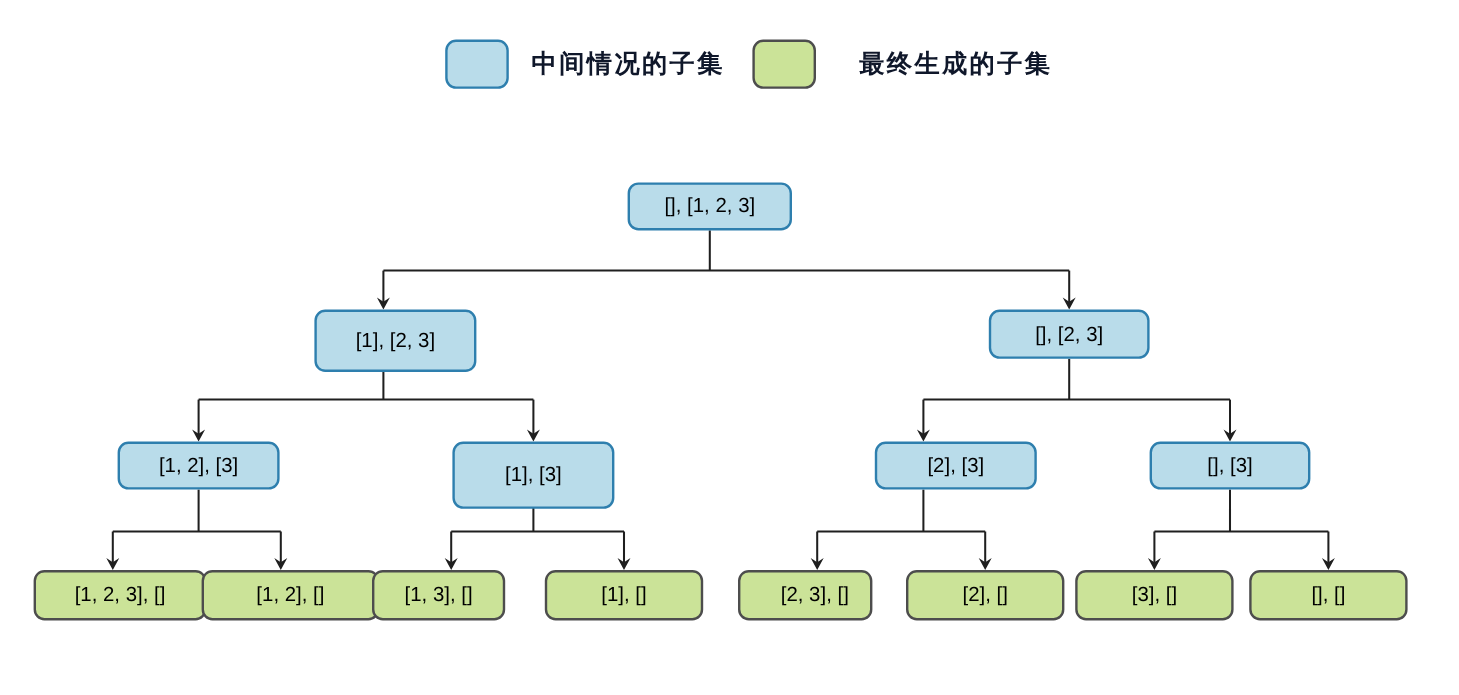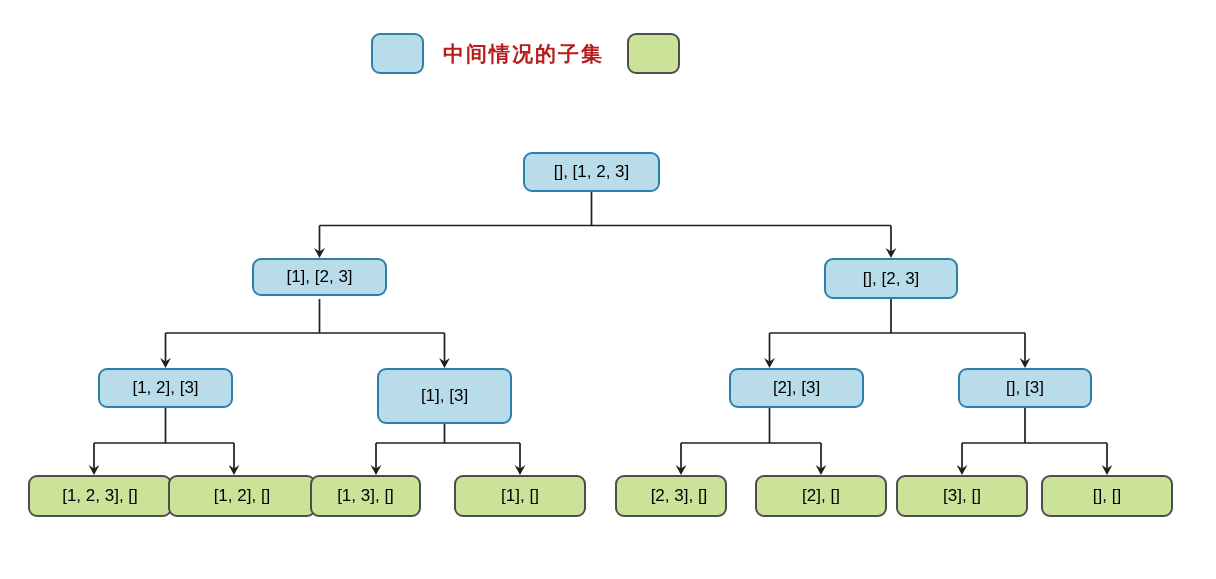--- a/index.html
+++ b/index.html
@@ -16,21 +16,21 @@
     border-radius:9px;
     box-sizing:border-box;
   }
   .swatch.blue{background:#b9dcea;border:2px solid #2e7fae;}
   .swatch.green{background:#cbe398;border:2px solid #4d4d4d;}
   .legend-label{
     position:absolute;
     height:41px;line-height:41px;
     font-size:21px;font-weight:600;
     letter-spacing:2px;
-    color:#b91c1c;
+    color:#0f172a;
     white-space:nowrap;
   }
   .caption{
     position:absolute;
     left:335px;top:114px;
     font-size:21px;font-weight:600;
     letter-spacing:0.5px;
     color:#111111;
     white-space:nowrap;
   }
@@ -48,20 +48,21 @@
 </style>
 </head>
 <body>
 
 <div class="canvas">
 
   <div class="swatch blue" style="left:371px;top:33px;"></div>
   <div class="legend-label" style="left:443px;top:33px;">中间情况的子集</div>
 
   <div class="swatch green" style="left:627px;top:33px;"></div>
+  <div class="legend-label" style="left:716px;top:33px;">最终生成的子集</div>
 
 
   <svg class="edges" width="1216" height="579" viewBox="0 0 1216 579">
       <line x1="591.5" y1="192" x2="591.5" y2="225.5" stroke="#1f1f1f" stroke-width="1.7"></line>
       <line x1="319.5" y1="225.5" x2="891" y2="225.5" stroke="#1f1f1f" stroke-width="1.7"></line>
       <line x1="319.5" y1="225.5" x2="319.5" y2="252" stroke="#1f1f1f" stroke-width="1.7"></line>
       <path d="M 319.5 258 L 314.1 248 L 319.5 251.5 L 324.9 248 Z" fill="#1f1f1f"></path>
       <line x1="891" y1="225.5" x2="891" y2="252" stroke="#1f1f1f" stroke-width="1.7"></line>
       <path d="M 891 258 L 885.6 248 L 891 251.5 L 896.4 248 Z" fill="#1f1f1f"></path>
       <line x1="319.5" y1="299" x2="319.5" y2="333" stroke="#1f1f1f" stroke-width="1.7"></line>
@@ -97,21 +98,21 @@
       <line x1="1025" y1="408" x2="1025" y2="443" stroke="#1f1f1f" stroke-width="1.7"></line>
       <line x1="962" y1="443" x2="1107" y2="443" stroke="#1f1f1f" stroke-width="1.7"></line>
       <line x1="962" y1="443" x2="962" y2="469" stroke="#1f1f1f" stroke-width="1.7"></line>
       <path d="M 962 475 L 956.6 465 L 962 468.5 L 967.4 465 Z" fill="#1f1f1f"></path>
       <line x1="1107" y1="443" x2="1107" y2="469" stroke="#1f1f1f" stroke-width="1.7"></line>
       <path d="M 1107 475 L 1101.6 465 L 1107 468.5 L 1112.4 465 Z" fill="#1f1f1f"></path>
     </svg>
 
   <div id="nodes">
       <div class="node intermediate" style="left: 523px; top: 152px; width: 137px; height: 40px;">[], [1, 2, 3]</div>
-      <div class="node intermediate" style="left: 252px; top: 258px; width: 135px; height: 38px;">[1], [2, 3]</div>
+      <div class="node intermediate" style="left: 262px; top: 258px; width: 135px; height: 52px;">[1], [2, 3]</div>
       <div class="node intermediate" style="left: 824px; top: 258px; width: 134px; height: 41px;">[], [2, 3]</div>
       <div class="node intermediate" style="left: 98px; top: 368px; width: 135px; height: 40px;">[1, 2], [3]</div>
       <div class="node intermediate" style="left: 377px; top: 368px; width: 135px; height: 56px;">[1], [3]</div>
       <div class="node intermediate" style="left: 729px; top: 368px; width: 135px; height: 40px;">[2], [3]</div>
       <div class="node intermediate" style="left: 958px; top: 368px; width: 134px; height: 40px;">[], [3]</div>
       <div class="node final" style="left: 28px; top: 475px; width: 144px; height: 42px;">[1, 2, 3], []</div>
       <div class="node final" style="left: 168px; top: 475px; width: 148px; height: 42px;">[1, 2], []</div>
       <div class="node final" style="left: 310px; top: 475px; width: 111px; height: 42px;">[1, 3], []</div>
       <div class="node final" style="left: 454px; top: 475px; width: 132px; height: 42px;">[1], []</div>
       <div class="node final" style="left: 615px; top: 475px; width: 112px; height: 42px; padding-left: 16px;">[2, 3], []</div>

